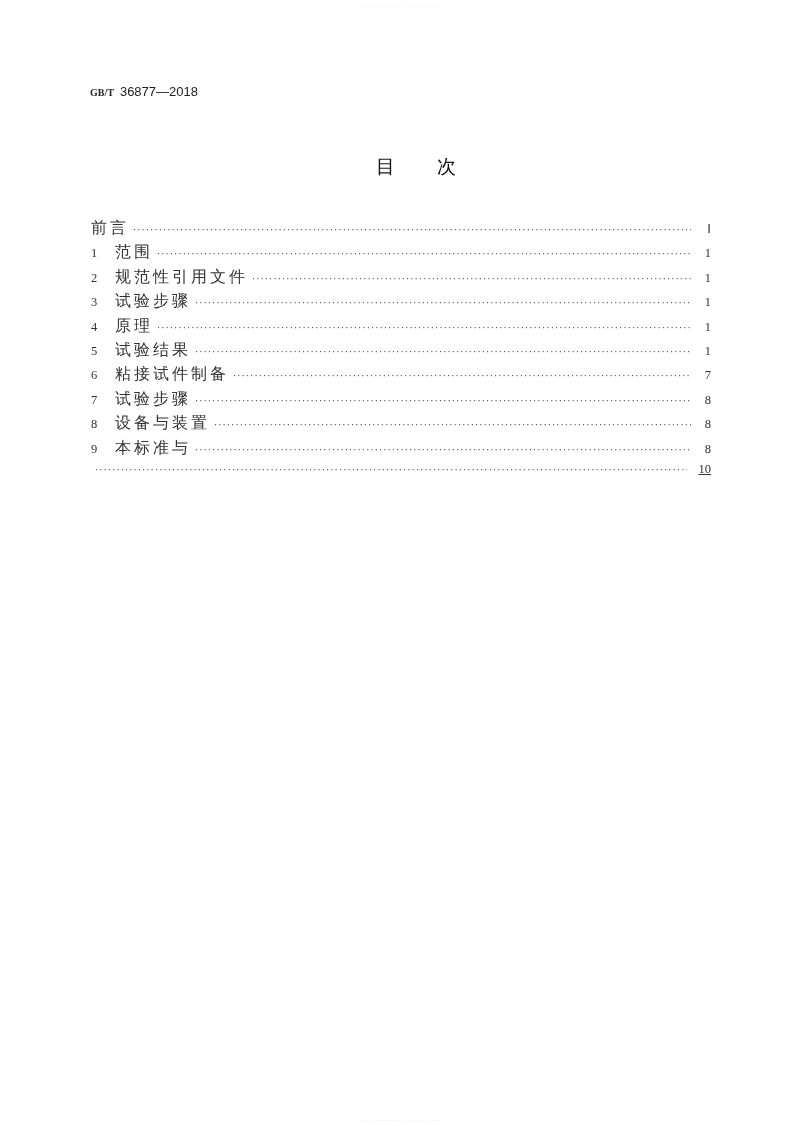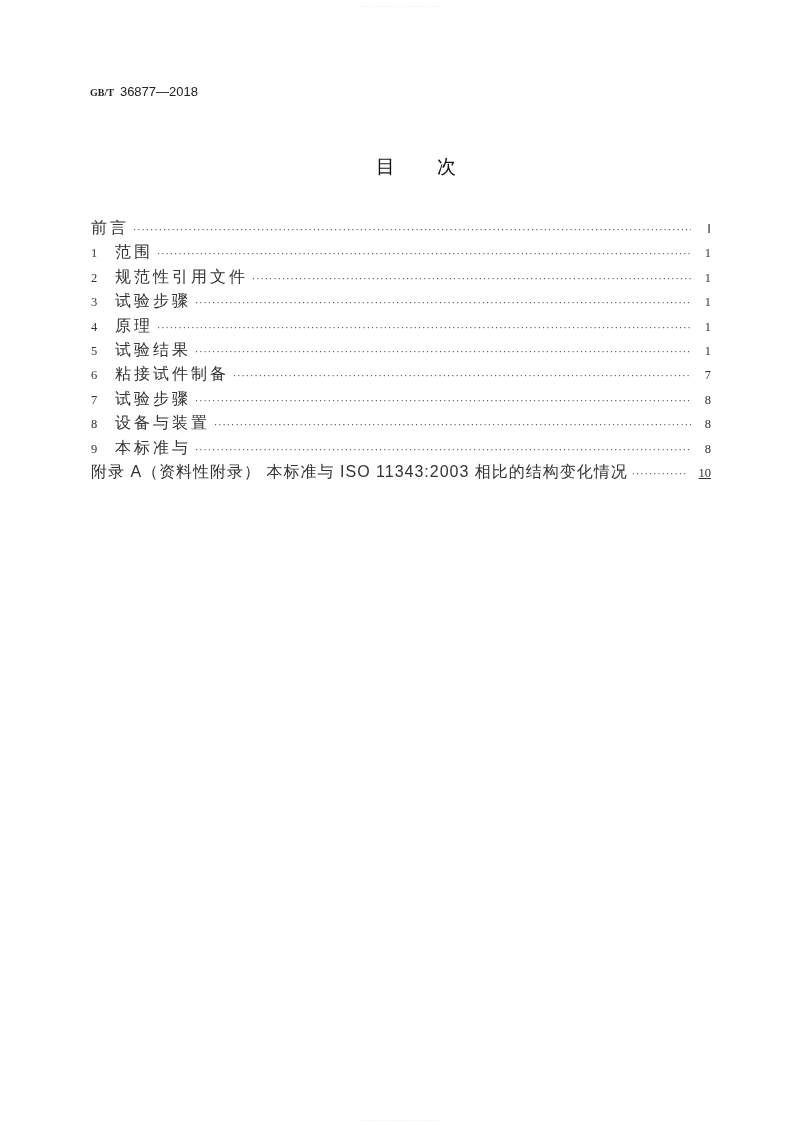--- a/index.html
+++ b/index.html
@@ -93,19 +93,18 @@
     <span class="toc-dots">··································································································································································</span>
     <span class="toc-page">8</span>
   </div>
   <div class="toc-row">
     <span class="toc-num">9</span>
     <span class="toc-label">本标准与</span>
     <span class="toc-dots">··································································································································································</span>
     <span class="toc-page">8</span>
   </div>
   <div class="toc-row annex-row">
-    <span class="toc-label annex">附录 A（资料性附录）  本标准与 ISO 11343:2003 相比的结构变化情况</span>
     <span class="toc-dots">··································································································································································</span>
     <span class="toc-page">10</span>
   </div>
 </div>
 
 <div class="watermark wm-bottom">· · · · · · · · · · · · · · · · · · · · · · · · · · ·</div>
 
 </body></html>

